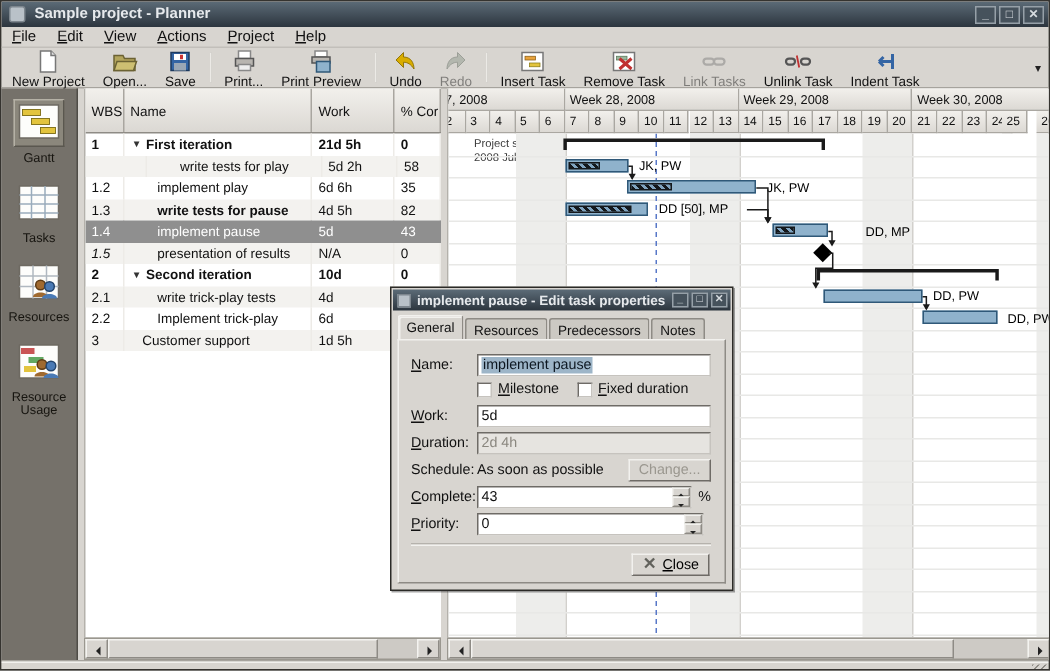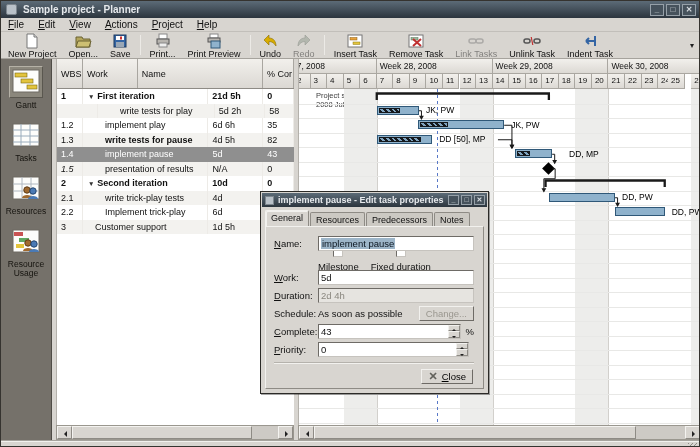--- a/index.html
+++ b/index.html
@@ -117,21 +117,21 @@
   .entry.w-spin{width:151px;}
   .entry.disabled{background:#e6e4e0;color:#8a877f;}
   .sel-text{background:#9db5c8;color:#0c1620;padding:0 1px;}
   .spin{position:absolute;right:0;top:0;bottom:0;width:12px;display:flex;flex-direction:column;}
   .spin div{flex:1;background:#d8d5d0;border:1px solid;border-color:#f2f1ee #8e8b85 #8e8b85 #f2f1ee;
     position:relative;}
   .spin div:before{content:"";position:absolute;left:3px;border:2.5px solid rgba(0,0,0,0);}
   .spin .up:before{border-bottom-color:#222;top:1px;}
   .spin .dn:before{border-top-color:#222;top:4px;}
   .chk-row{margin-left:44px;height:13px;display:flex;align-items:center;gap:12px;margin-bottom:3px;}
-  .chk{display:flex;align-items:center;gap:4px;flex-direction:column;}
+  .chk{display:flex;align-items:center;gap:4px;}
   .chk .box{width:10px;height:10px;background:#fff;border:1px solid;
     border-color:#6e6b66 #c6c3be #c6c3be #6e6b66;}
   .sched-val{flex:1;}
   .btn{background:#d8d5d0;border:1px solid;border-color:#f2f1ee #6e6b66 #6e6b66 #f2f1ee;
     font-size:9.5px;padding:1px 6px;display:inline-flex;align-items:center;gap:4px;}
   .btn.disabled{color:#9a978f;}
   .pct-suffix{margin-left:5px;}
   .dlg-sep{border:none;border-top:1px solid #b5b2ac;border-bottom:1px solid #f2f1ee;margin:5px 0 5px;}
   .dlg-actions{display:flex;justify-content:flex-end;padding-right:1px;}
   .close-x{color:#62625c;font-weight:bold;font-size:11px;line-height:9px;}
@@ -317,22 +317,22 @@
             <circle cx="22" cy="15" r="3.2" fill="#4a7ab5" stroke="#24456e"></circle>
             <path d="M17 23 C17 19 27 19 27 23 Z" fill="#4a7ab5"></path>
           </svg></div>
         <div style="width: 46px;">Resource Usage</div>
       </div>
     </div>
 
   <div class="table-pane">
     <div class="t-header" id="t-header">
         <div class="t-hcell" style="width: 26px;">WBS</div>
+        <div class="t-hcell" style="width: 126px;">Name</div>
         <div class="t-hcell" style="width: 55px;">Work</div>
-        <div class="t-hcell" style="width: 126px;">Name</div>
         <div class="t-hcell" style="width: 31px;">% Cor</div>
       </div>
     <div class="t-rows" id="t-rows">
         <div class="t-row bold">
           <div class="t-cell" style="width: 26px;">1</div>
           <div class="t-cell" style="width: 126px; padding-left: 5px;">
             <span class="expander">▼</span>
             <span>First iteration</span>
           </div>
           <div class="t-cell" style="width: 55px;">21d 5h</div>
@@ -492,21 +492,21 @@
           <div class="g-prog" style="width: calc(35% - 2px);"></div>
         </div>
         <div class="g-label" style="left: 212.185px; top: 30.5px;">JK, PW</div>
         <div class="g-bar" style="left: 77.75px; width: 55.4425px; top: 45.5px;">
           <div class="g-prog" style="width: calc(82% - 2px);"></div>
         </div>
         <div class="g-label" style="left: 140.192px; top: 45px;">DD [50], MP</div>
         <div class="g-bar" style="left: 215.942px; width: 37.2375px; top: 60px;">
           <div class="g-prog" style="width: calc(43% - 2px);"></div>
         </div>
-        <div class="g-label" style="left: 270px; top: 59.5px;">DD, MP</div>
+        <div class="g-label" style="left: 278px; top: 59.5px;">DD, MP</div>
         <div class="g-milestone" style="left: 244.542px; top: 75.3px;"></div>
         <div class="g-bar" style="left: 249.87px; width: 66.2px; top: 103.5px;"></div>
         <div class="g-label" style="left: 323.07px; top: 103px;">DD, PW</div>
         <div class="g-bar" style="left: 316.07px; width: 49.65px; top: 118px;"></div>
         <div class="g-label" style="left: 372.72px; top: 117.5px;">DD, PW</div>
         <svg id="link-svg" width="403" height="336">
           <path d="M77.75,11 V4.5 H249.86999999999998 V11" fill="none" stroke="#1a1a1a" stroke-width="2.3"></path>
           <path d="M246.56,98 V91.5 H365.71999999999997 V98" fill="none" stroke="#1a1a1a" stroke-width="2.3"></path>
           <path d="M119.95250000000001,21.75 H122.45250000000001 V30" fill="none" stroke="#1a1a1a" stroke-width="1"></path>
           <polygon points="120.05250000000001,26.8 124.85250000000002,26.8 122.45250000000001,31" fill="#1a1a1a"></polygon>

